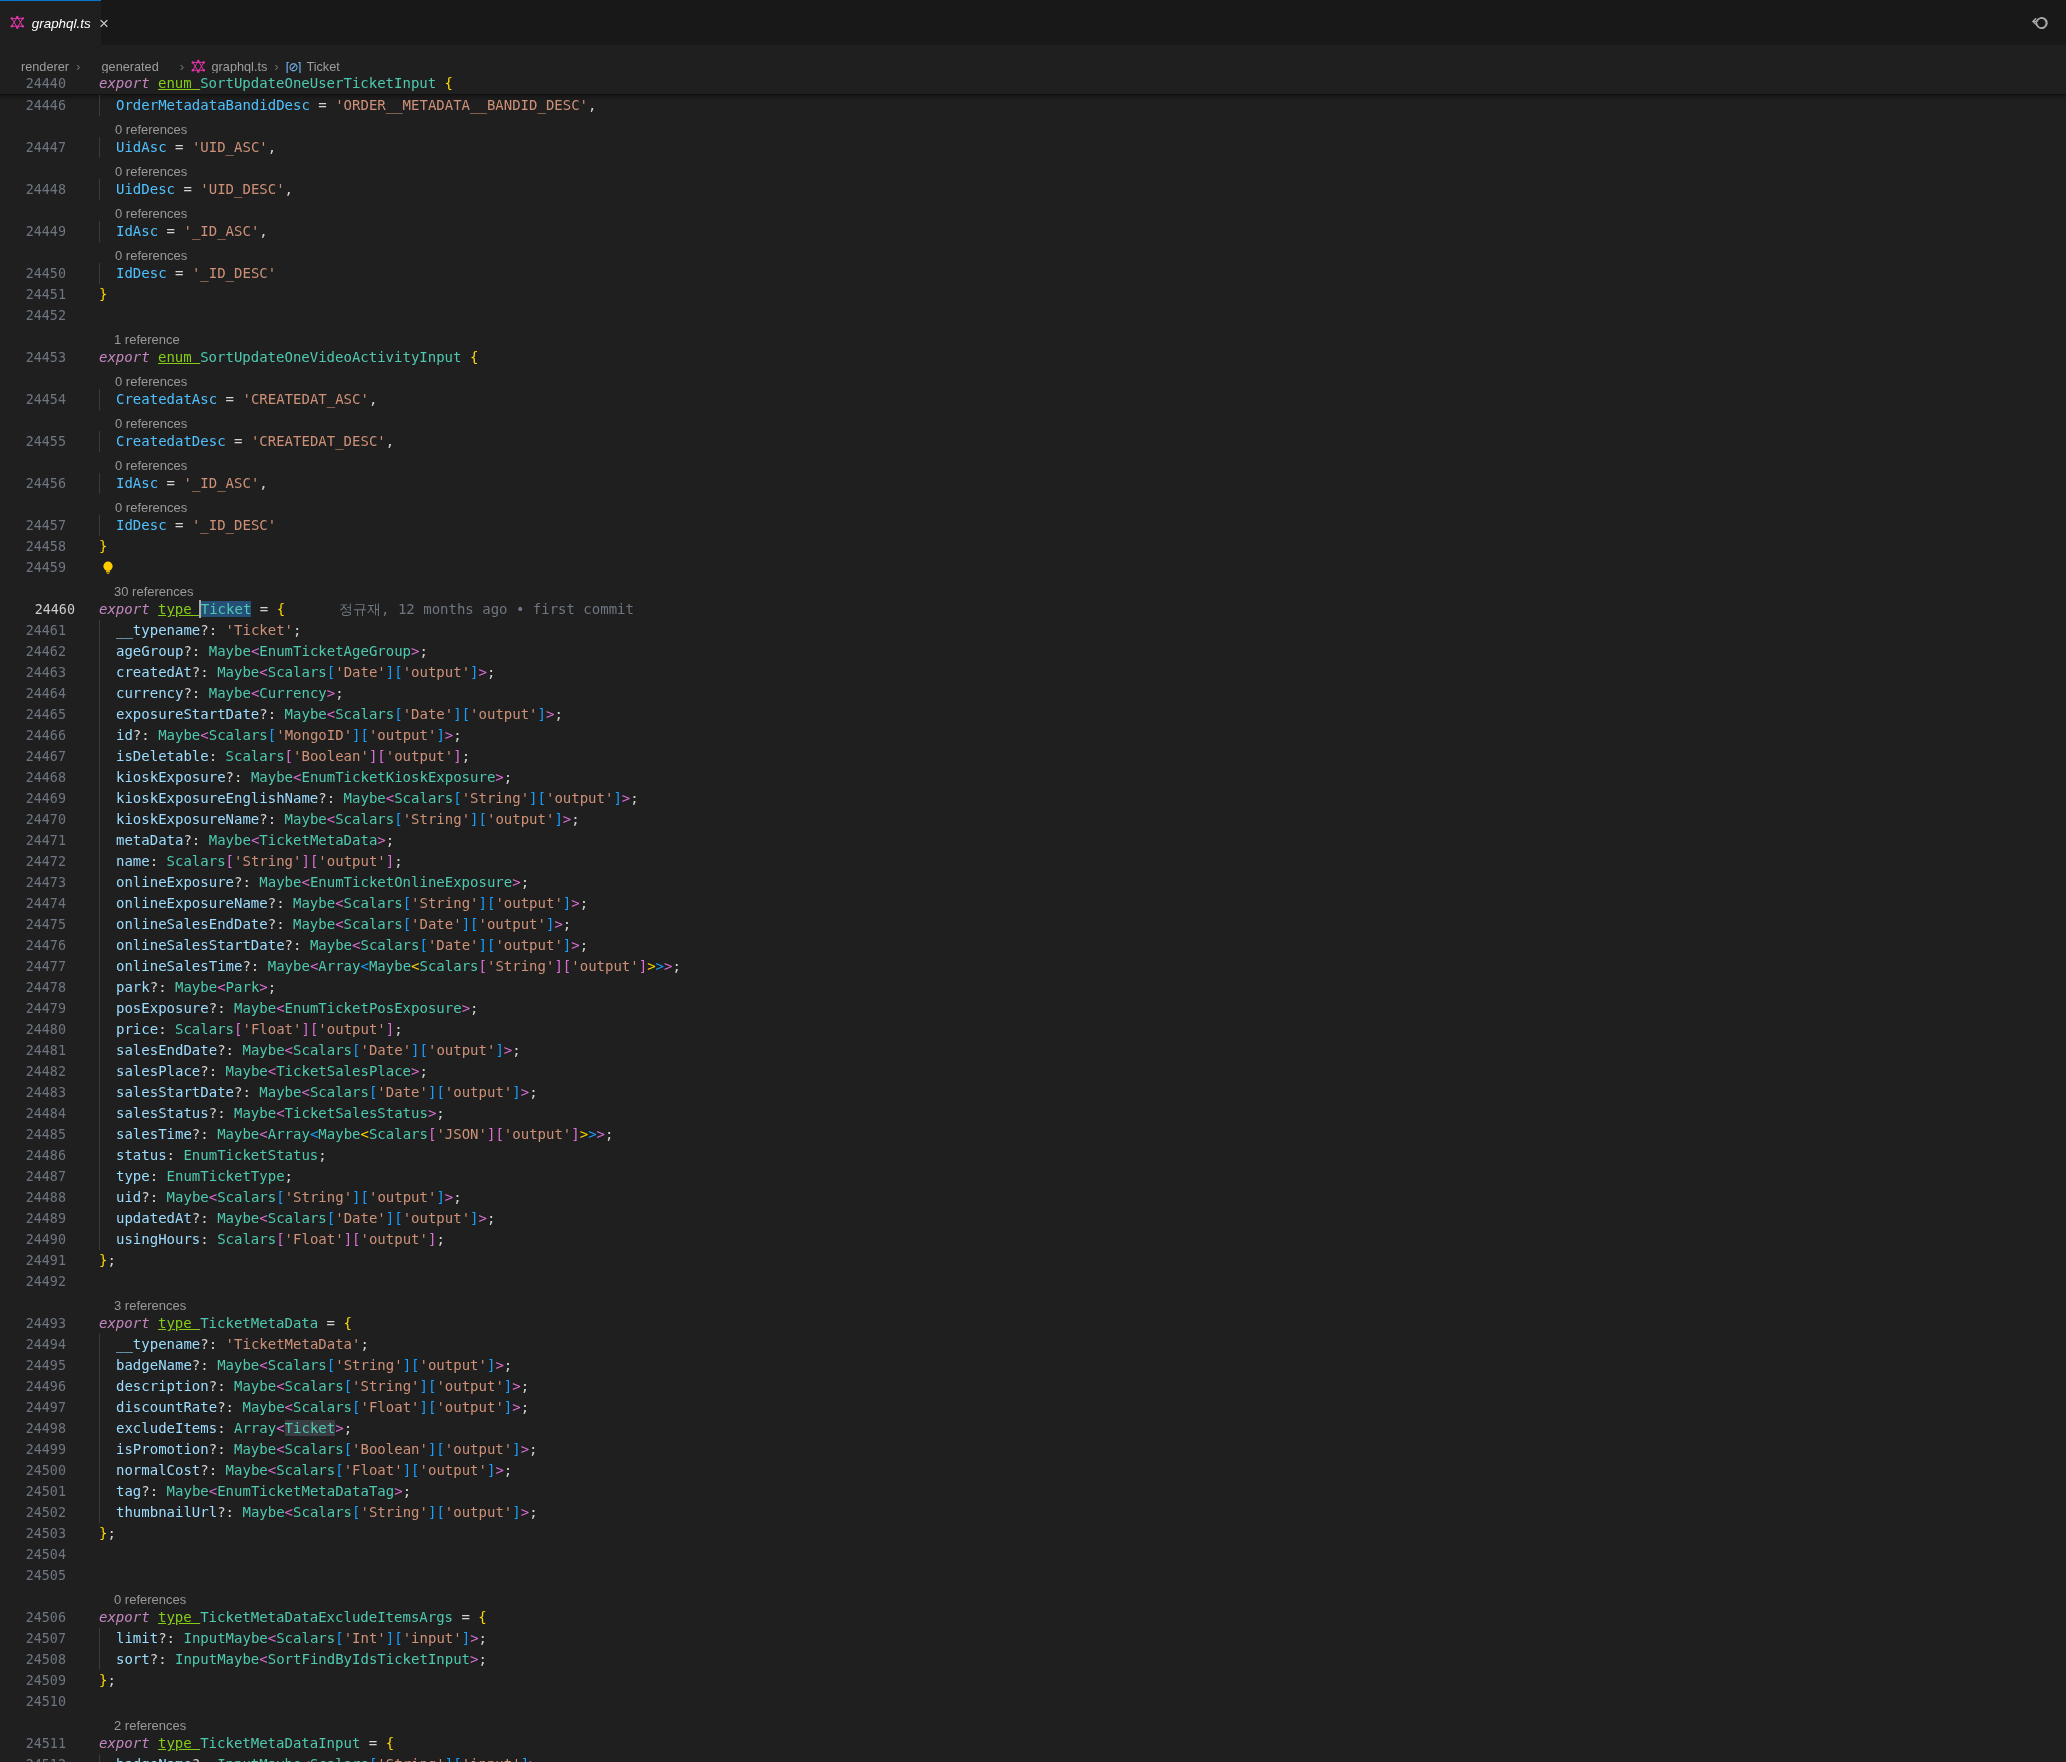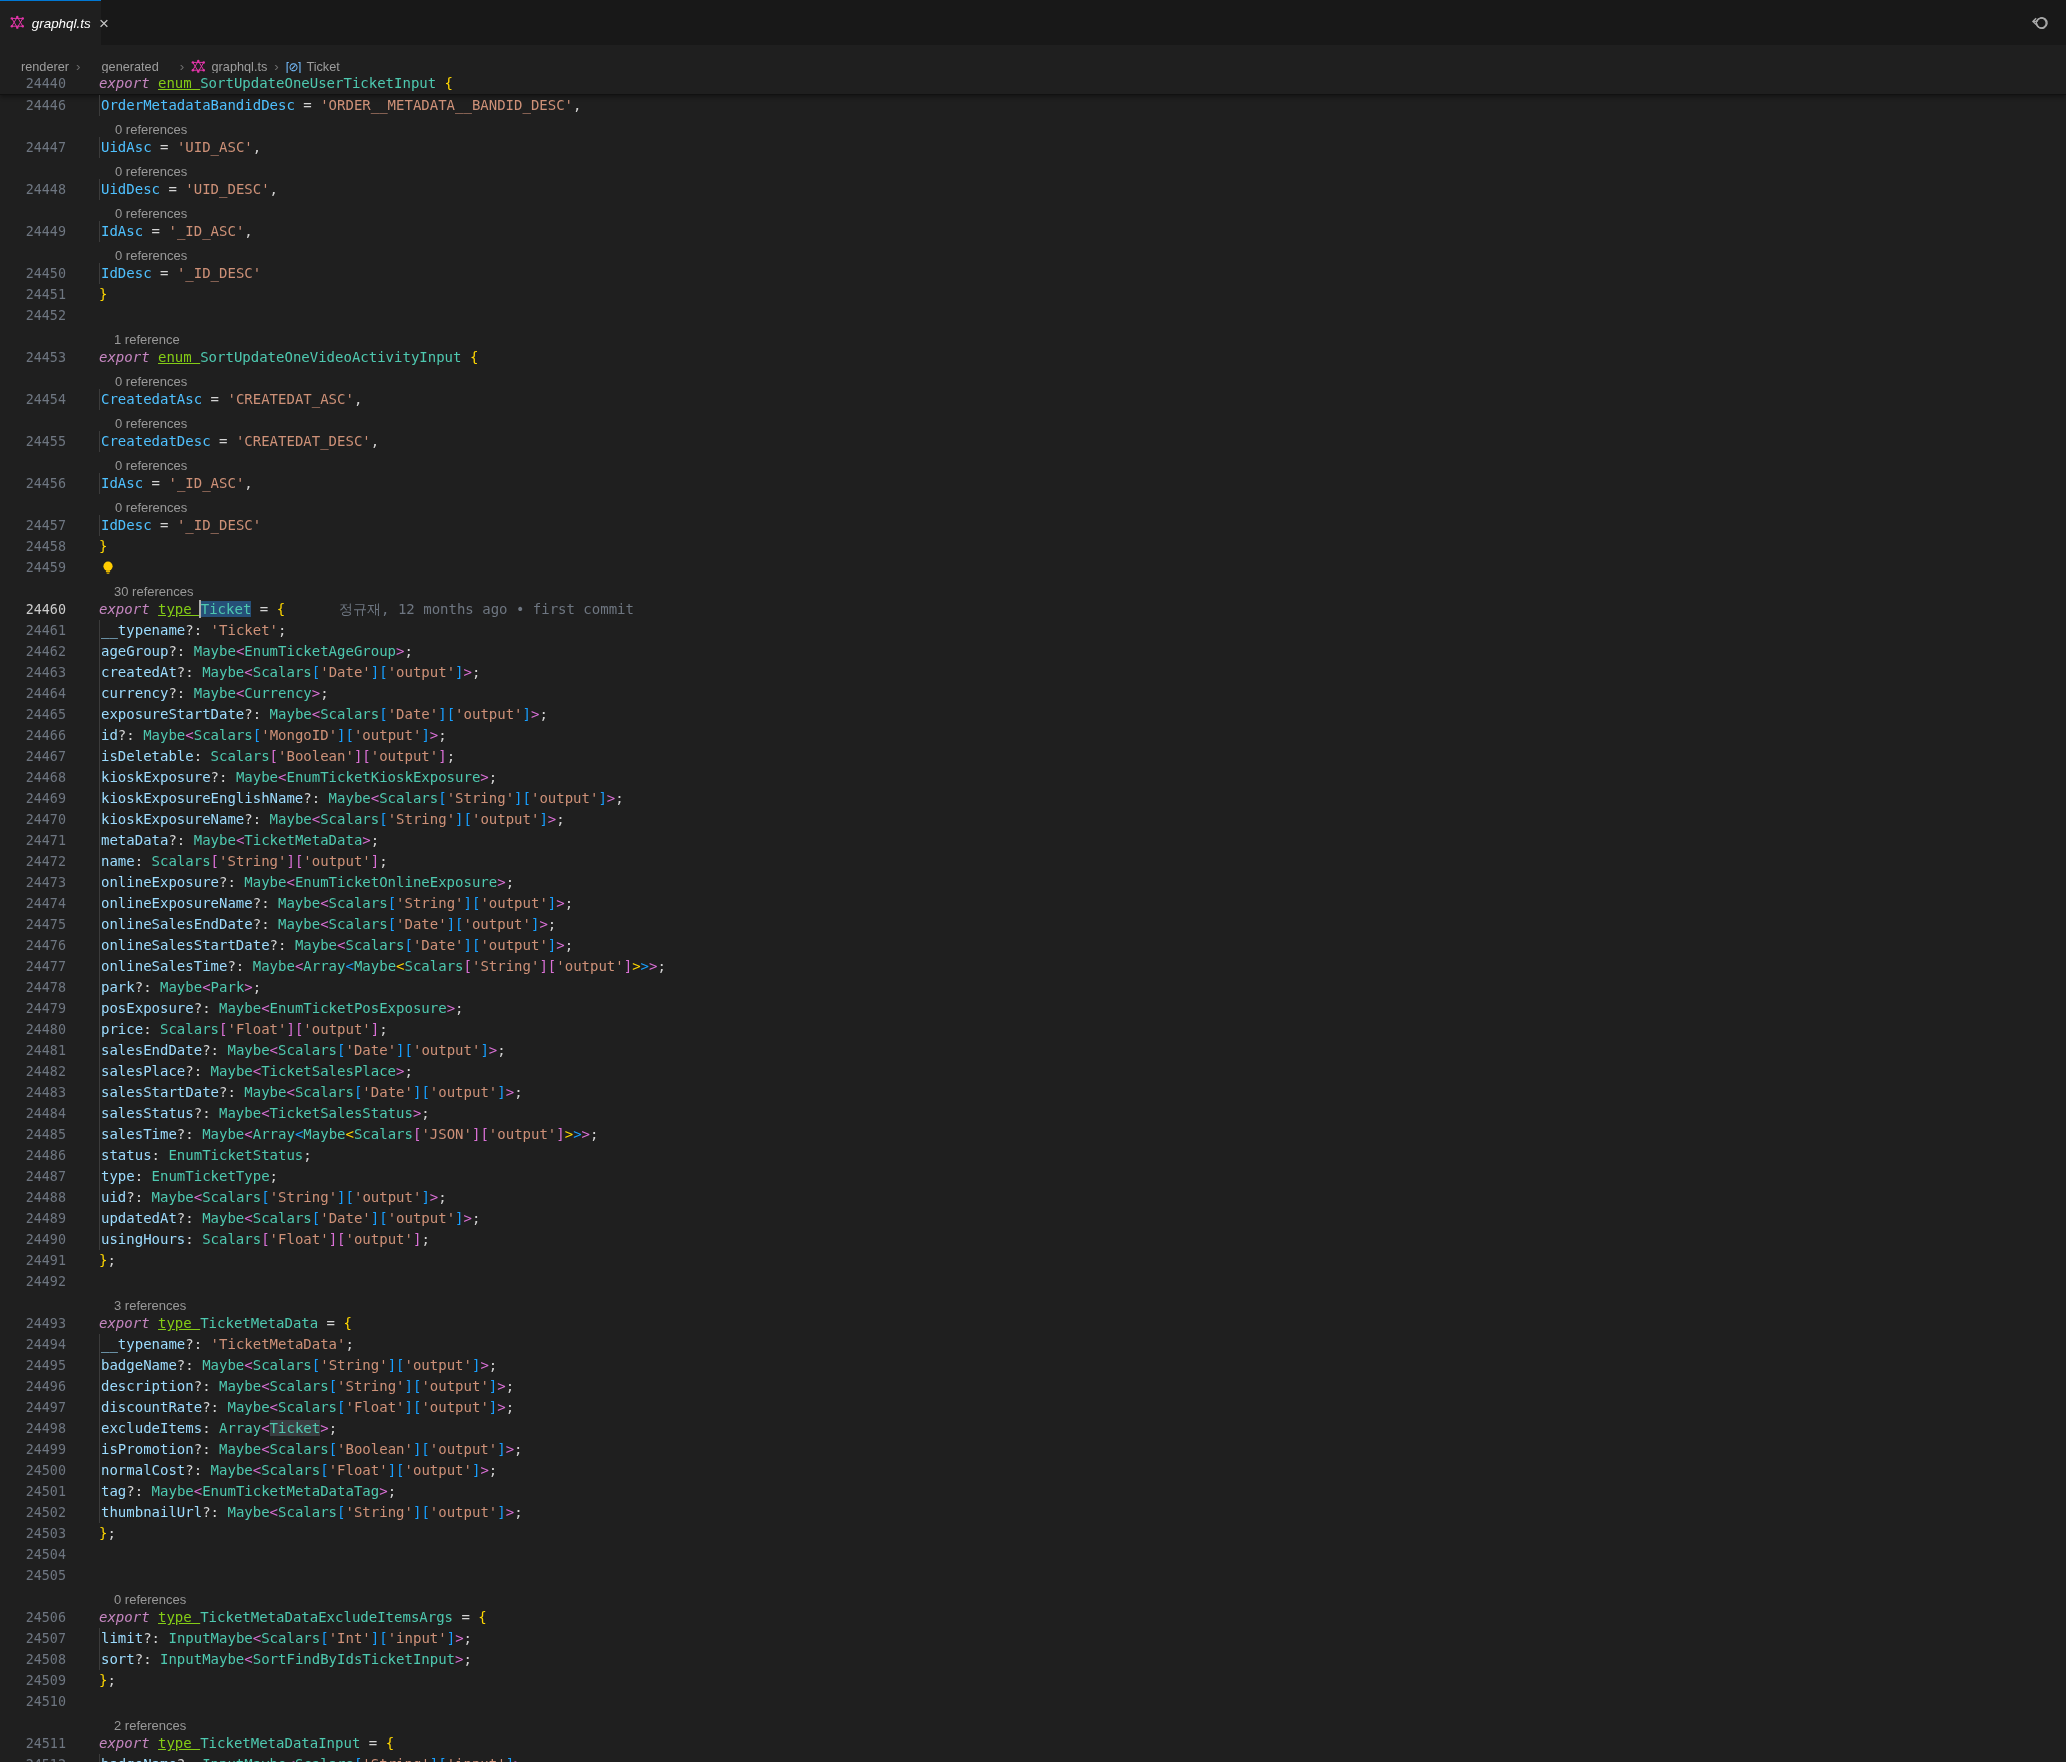--- a/index.html
+++ b/index.html
@@ -23,23 +23,23 @@
 
   
   .editor{position:absolute;top:73px;left:0;right:0;bottom:0;overflow:hidden;
           font-family:"DejaVu Sans Mono",monospace;font-size:14px;}
   .sticky{background:#1f1f1f;border-bottom:1.3px solid #111111;
           box-shadow:0 1.9px 3.8px rgba(0,0,0,.35);}
   .sticky .row{height:21px;line-height:21px;}
   .row{position:relative;height:21px;line-height:21px;}
   .ln{position:absolute;left:0;top:0;width:66px;text-align:right;color:#6e7681;
       font-size:13.4px;}
-  .ln.cur{color:#cccccc;}
+  .ln.cur{color:#cccccc;padding-left:9px;}
   .code{position:absolute;left:99px;top:0;white-space:pre;color:#d4d4d4;}
-  .row.ind .code{padding-left:2px;}
+  .row.ind .code{padding-left:17px;}
   .row.ind .code::before{content:"";position:absolute;left:0;top:0;height:100%;
       border-left:1px solid #3b3b3b;}
   
   .k{color:#C586C0;font-style:italic;} .d{color:#84cc16;text-decoration:underline;} .t{color:#4EC9B0;} .e{color:#4FC1FF;}
   .p{color:#9CDCFE;} .s{color:#CE9178;} .o{color:#d4d4d4;}
   .b1{color:#FFD700;} .b2{color:#DA70D6;} .b3{color:#179FFF;}
   .m{color:#6e7681;margin-left:54px;}
   .sel{background:#264F78;}
   .hl{background:#3a3d41;}
   .cursor{display:inline-block;width:1.6px;height:18px;background:#AEAFAD;

